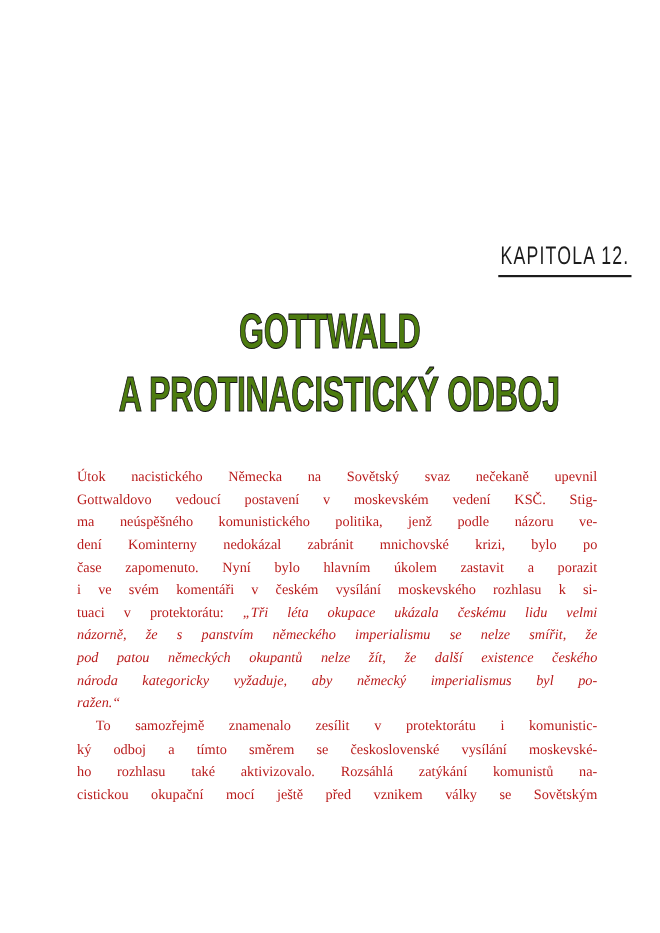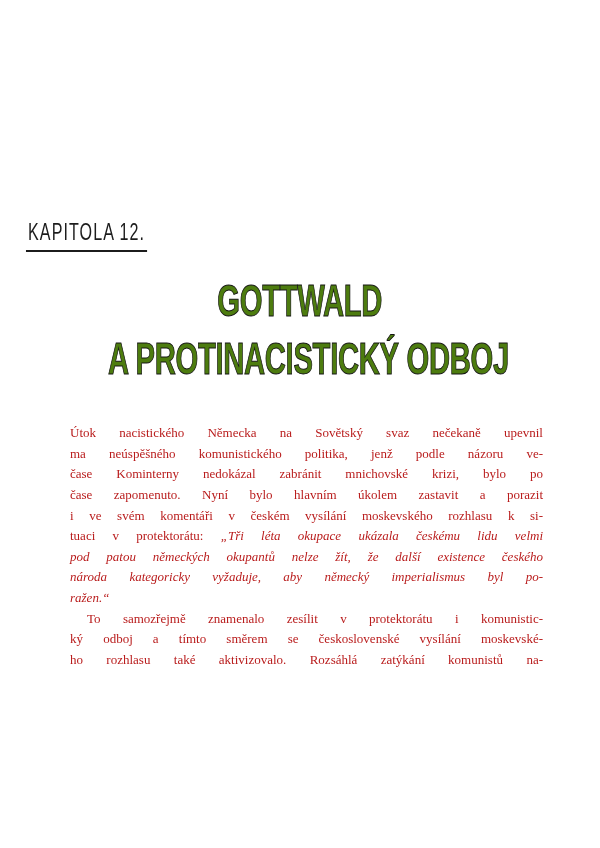--- a/index.html
+++ b/index.html
@@ -19,21 +19,21 @@
   .cond {
     display: inline-block;
     transform-origin: 50% 50%;
     white-space: nowrap;
   }
   .chapter-label-row {
     position: absolute;
     top: 219px;
     left: 0;
     width: 600px;
-    text-align: left;
+    text-align: right;
   }
   .kap {
     font-family: "Liberation Sans", sans-serif;
     font-weight: 500;
     font-size: 23px;
     letter-spacing: 1.5px;
     color: #1c1c1c;
     padding: 0 3px 4px 3px;
     border-bottom: 2px solid #1c1c1c;
     transform: scaleX(0.70);
@@ -108,27 +108,30 @@
   </div>
 
   <h1 class="title-block">
     <span class="cond title-line">GOTTWALD</span>
     <br>
     <span class="cond title-line">A PROTINACISTICKÝ ODBOJ</span>
   </h1>
 
   <div class="body-text" id="body-text">
       <div class="line"><span class="seg">Útok nacistického Německa na Sovětský svaz nečekaně upevnil</span></div>
+      <div class="line"><span class="seg">Gottwaldovo vedoucí postavení v moskevském vedení KSČ. Stig-</span></div>
       <div class="line"><span class="seg">ma neúspěšného komunistického politika, jenž podle názoru ve-</span></div>
-      <div class="line"><span class="seg">čase Kominterny nedokázal zabránit mnichovské krizi, bylo po</span></div>
+      <div class="line"><span class="seg">dení Kominterny nedokázal zabránit mnichovské krizi, bylo po</span></div>
       <div class="line"><span class="seg">čase zapomenuto. Nyní bylo hlavním úkolem zastavit a porazit</span></div>
       <div class="line"><span class="seg">i ve svém komentáři v českém vysílání moskevského rozhlasu k si-</span></div>
       <div class="line"><span class="seg">tuaci v protektorátu: </span><span class="seg it">„Tři léta okupace ukázala českému lidu velmi</span></div>
+      <div class="line"><span class="seg it">názorně, že s panstvím německého imperialismu se nelze smířit, že</span></div>
       <div class="line"><span class="seg it">pod patou německých okupantů nelze žít, že další existence českého</span></div>
       <div class="line"><span class="seg it">národa kategoricky vyžaduje, aby německý imperialismus byl po-</span></div>
       <div class="line nojust"><span class="seg it">ražen.“</span></div>
       <div class="line indent"><span class="seg">To samozřejmě znamenalo zesílit v protektorátu i komunistic-</span></div>
       <div class="line"><span class="seg">ký odboj a tímto směrem se československé vysílání moskevské-</span></div>
       <div class="line"><span class="seg">ho rozhlasu také aktivizovalo. Rozsáhlá zatýkání komunistů na-</span></div>
+      <div class="line"><span class="seg">cistickou okupační mocí ještě před vznikem války se Sovětským</span></div>
     </div>
 
 
 </div>
 
 </body></html>

